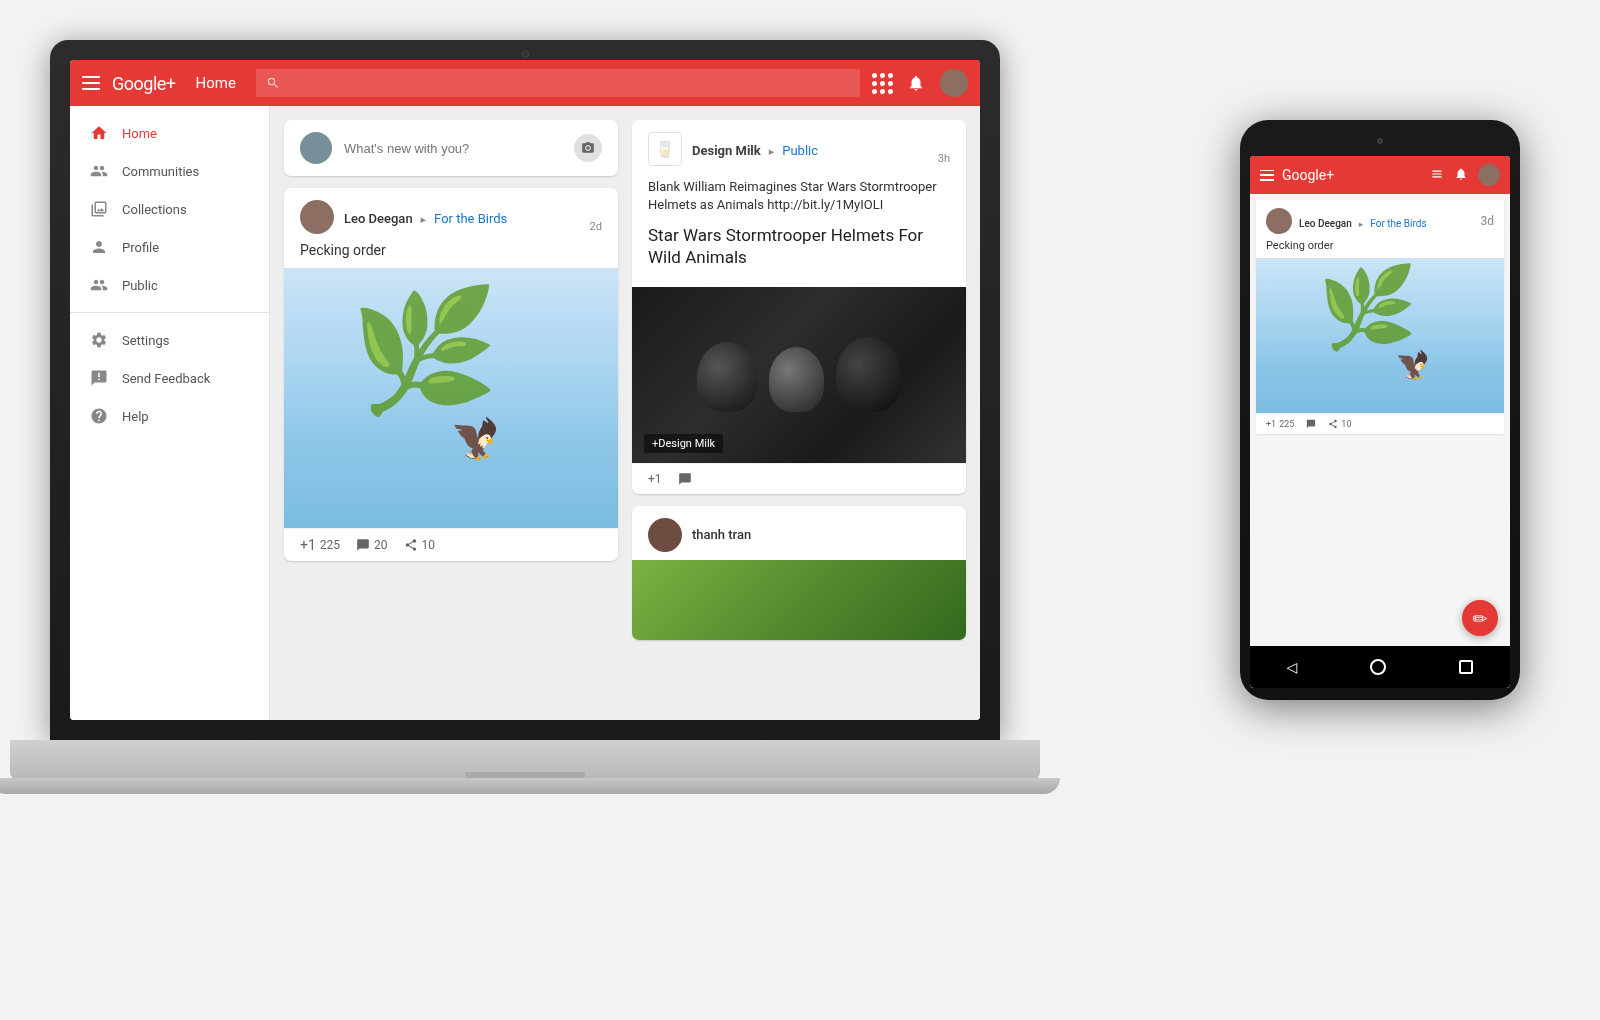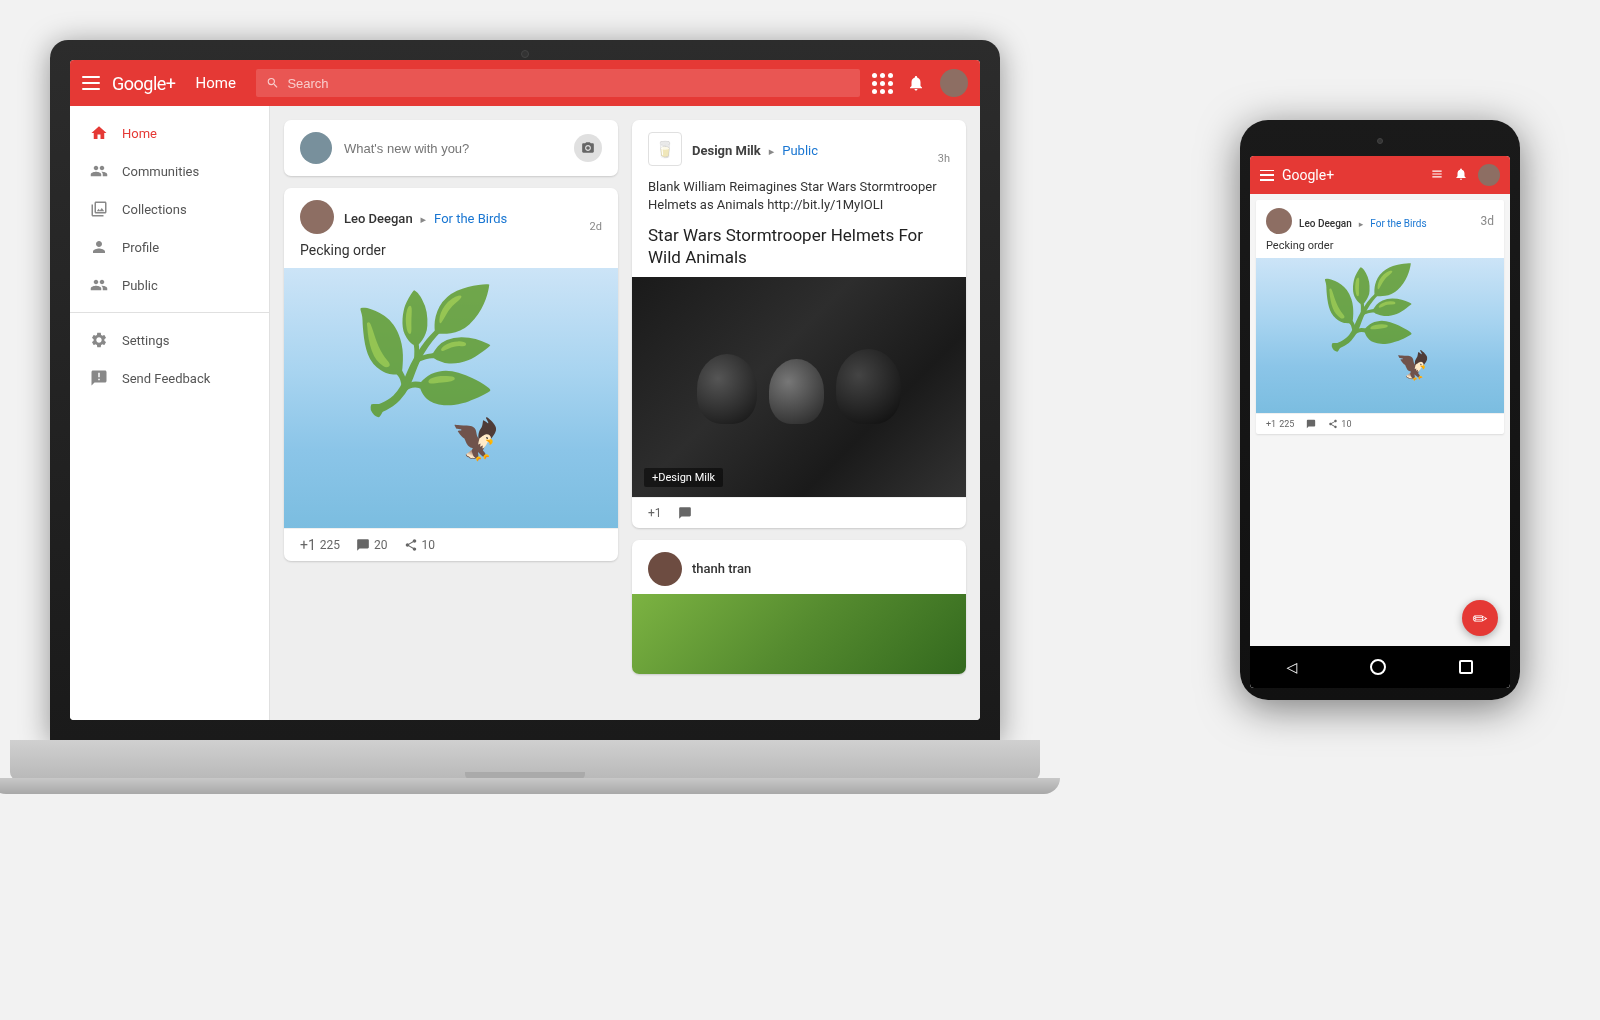--- a/index.html
+++ b/index.html
@@ -427,30 +427,30 @@
     }
 
     .dm-post-title {
       padding: 6px 16px;
       font-size: 13px;
       color: #333;
       line-height: 1.4;
     }
 
     .dm-headline {
-      padding: 4px 16px 8px;
+      padding: 4px 16px 18px;
       font-size: 17px;
       font-weight: 400;
       color: #222;
       line-height: 1.3;
     }
 
     .dm-image {
       width: 100%;
-      height: 220px;
+      height: 176px;
       background: linear-gradient(135deg, #1a1a1a 0%, #2d2d2d 40%, #1a1a1a 70%, #333 100%);
       position: relative;
       overflow: hidden;
       display: flex;
       align-items: center;
       justify-content: center;
     }
 
     .helmet-row {
       display: flex;
@@ -760,21 +760,20 @@
             <span></span>
               <span></span>
               <span></span>
           </div>
           <div class="gplus-logo">Google+</div>
           <div class="header-page-title">Home</div>
           <div class="header-search">
             <svg width="14" height="14" viewBox="0 0 24 24" fill="rgba(255,255,255,0.7)">
               <path d="M15.5 14h-.79l-.28-.27A6.471 6.471 0 0 0 16 9.5 6.5 6.5 0 1 0 9.5 16c1.61 0 3.09-.59 4.23-1.57l.27.28v.79l5 4.99L20.49 19l-4.99-5zm-6 0C7.01 14 5 11.99 5 9.5S7.01 5 9.5 5 14 7.01 14 9.5 11.99 14 9.5 14z"></path>
             </svg>
-            <input type="text" placeholder="Search" style="">
           </div>
           <div class="header-actions">
             <div class="header-icon">
               <div class="dots-grid">
                 <span></span>
                   <span></span>
                   <span></span>
                 <span></span>
                   <span></span>
                   <span></span>
@@ -846,20 +845,28 @@
               </div>
               <span class="item-label">Settings</span>
             </div>
             <div class="sidebar-item">
               <div class="icon">
                 <svg viewBox="0 0 24 24">
                     <path d="M20 2H4c-1.1 0-1.99.9-1.99 2L2 22l4-4h14c1.1 0 2-.9 2-2V4c0-1.1-.9-2-2-2zm-7 9h-2V5h2v6zm0 4h-2v-2h2v2z"></path>
                   </svg>
               </div>
               <span class="item-label">Send Feedback</span>
+            </div>
+            <div class="sidebar-item">
+              <div class="icon">
+                <svg viewBox="0 0 24 24">
+                    <path d="M12 2C6.48 2 2 6.48 2 12s4.48 10 10 10 10-4.48 10-10S17.52 2 12 2zm1 17h-2v-2h2v2zm2.07-7.75l-.9.92C13.45 12.9 13 13.5 13 15h-2v-.5c0-1.1.45-2.1 1.17-2.83l1.24-1.26c.37-.36.59-.86.59-1.41 0-1.1-.9-2-2-2s-2 .9-2 2H8c0-2.21 1.79-4 4-4s4 1.79 4 4c0 .88-.36 1.68-.93 2.25z"></path>
+                  </svg>
+              </div>
+              <span class="item-label">Help</span>
             </div>
           </div>
 
           <div class="content-area">
 
             <div class="cards-col">
 
               <div class="card new-post-card">
                 <div class="new-post-avatar"></div>
                 <input class="new-post-input" type="text" placeholder="What's new with you?" style="">

